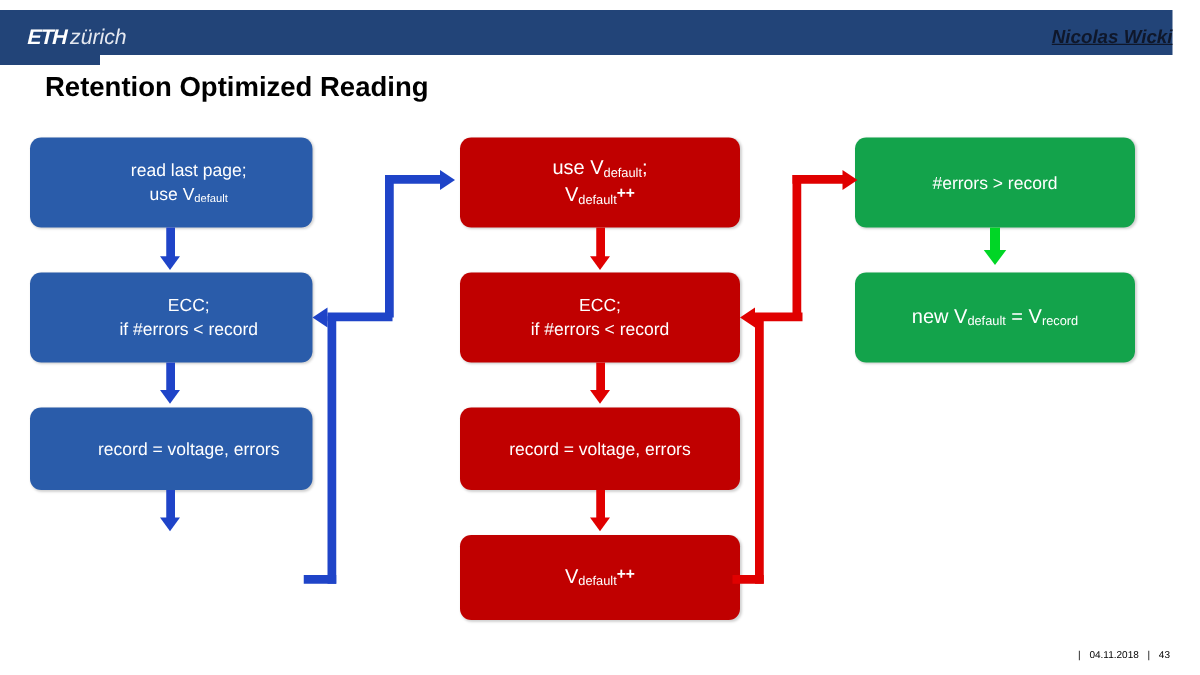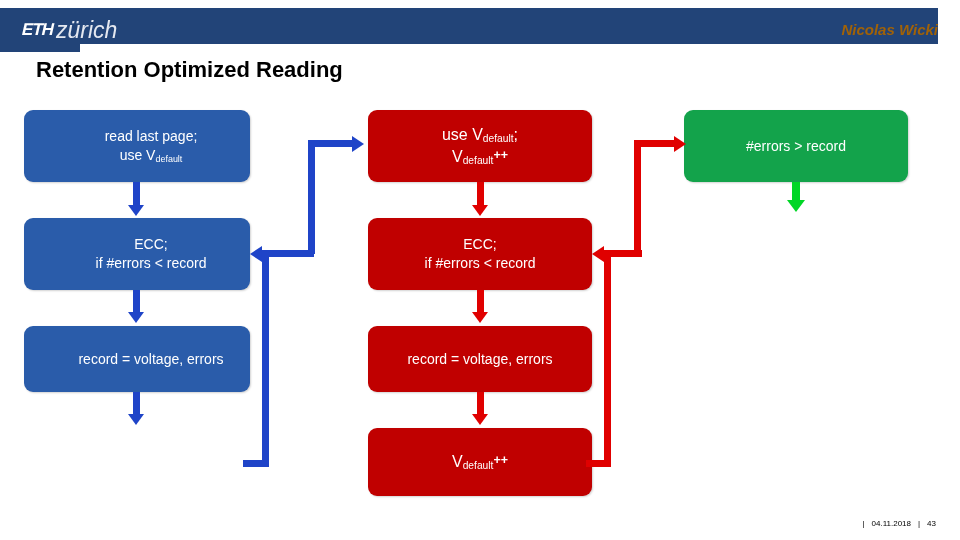--- a/index.html
+++ b/index.html
@@ -26,27 +26,28 @@
     height:20px;display:flex;align-items:center;
     color:#ffffff;
     letter-spacing:0px;
   }
   .eth-bold{
     font-weight:bold;font-size:17px;font-style:italic;
     letter-spacing:-1px;
     transform:skewX(-2deg);
   }
   .eth-light{
-    font-weight:normal;font-size:23px;font-style:italic;
+    font-weight:normal;font-size:17px;font-style:italic;
     color:#e4e8f0;margin-left:3px;
   }
   .author{
     position:absolute;right:22px;top:21px;
-    color:#a16207;font-size:15px;font-style:italic;font-weight:bold;
+    color:#0f172a;font-size:15px;font-style:italic;font-weight:bold;
     white-space:nowrap;
+    text-decoration:underline;
   }
   .slide-title{
     position:absolute;left:36px;top:57px;
     font-size:22px;font-weight:bold;color:#000000;
     white-space:nowrap;
   }
 
   
   .node{
     position:absolute;
@@ -156,20 +157,25 @@
       <span class="line big"><span>V</span><sub>default</sub><sup>++</sup></span>
     </div>
   </div>
 
   <div class="node green" style="left:684px;top:110px;width:224px;height:72px;">
     <div>
       <span class="line">#errors &gt; record</span>
     </div>
   </div>
 
+  <div class="node green" style="left:684px;top:218px;width:224px;height:72px;">
+    <div>
+      <span class="line big"><span>new V</span><sub>default</sub><span> = V</span><sub>record</sub></span>
+    </div>
+  </div>
 
   <div class="vline" style="left:133px;top:182px;width:7px;height:27px;background:#1f44c8;"></div>
   <div class="arrow-down" style="left:128px;top:205px;border-top:11px solid #1f44c8;"></div>
 
   <div class="vline" style="left:133px;top:290px;width:7px;height:25px;background:#1f44c8;"></div>
   <div class="arrow-down" style="left:128px;top:312px;border-top:11px solid #1f44c8;"></div>
 
   <div class="vline" style="left:133px;top:392px;width:7px;height:25px;background:#1f44c8;"></div>
   <div class="arrow-down" style="left:128px;top:414px;border-top:11px solid #1f44c8;"></div>
 

